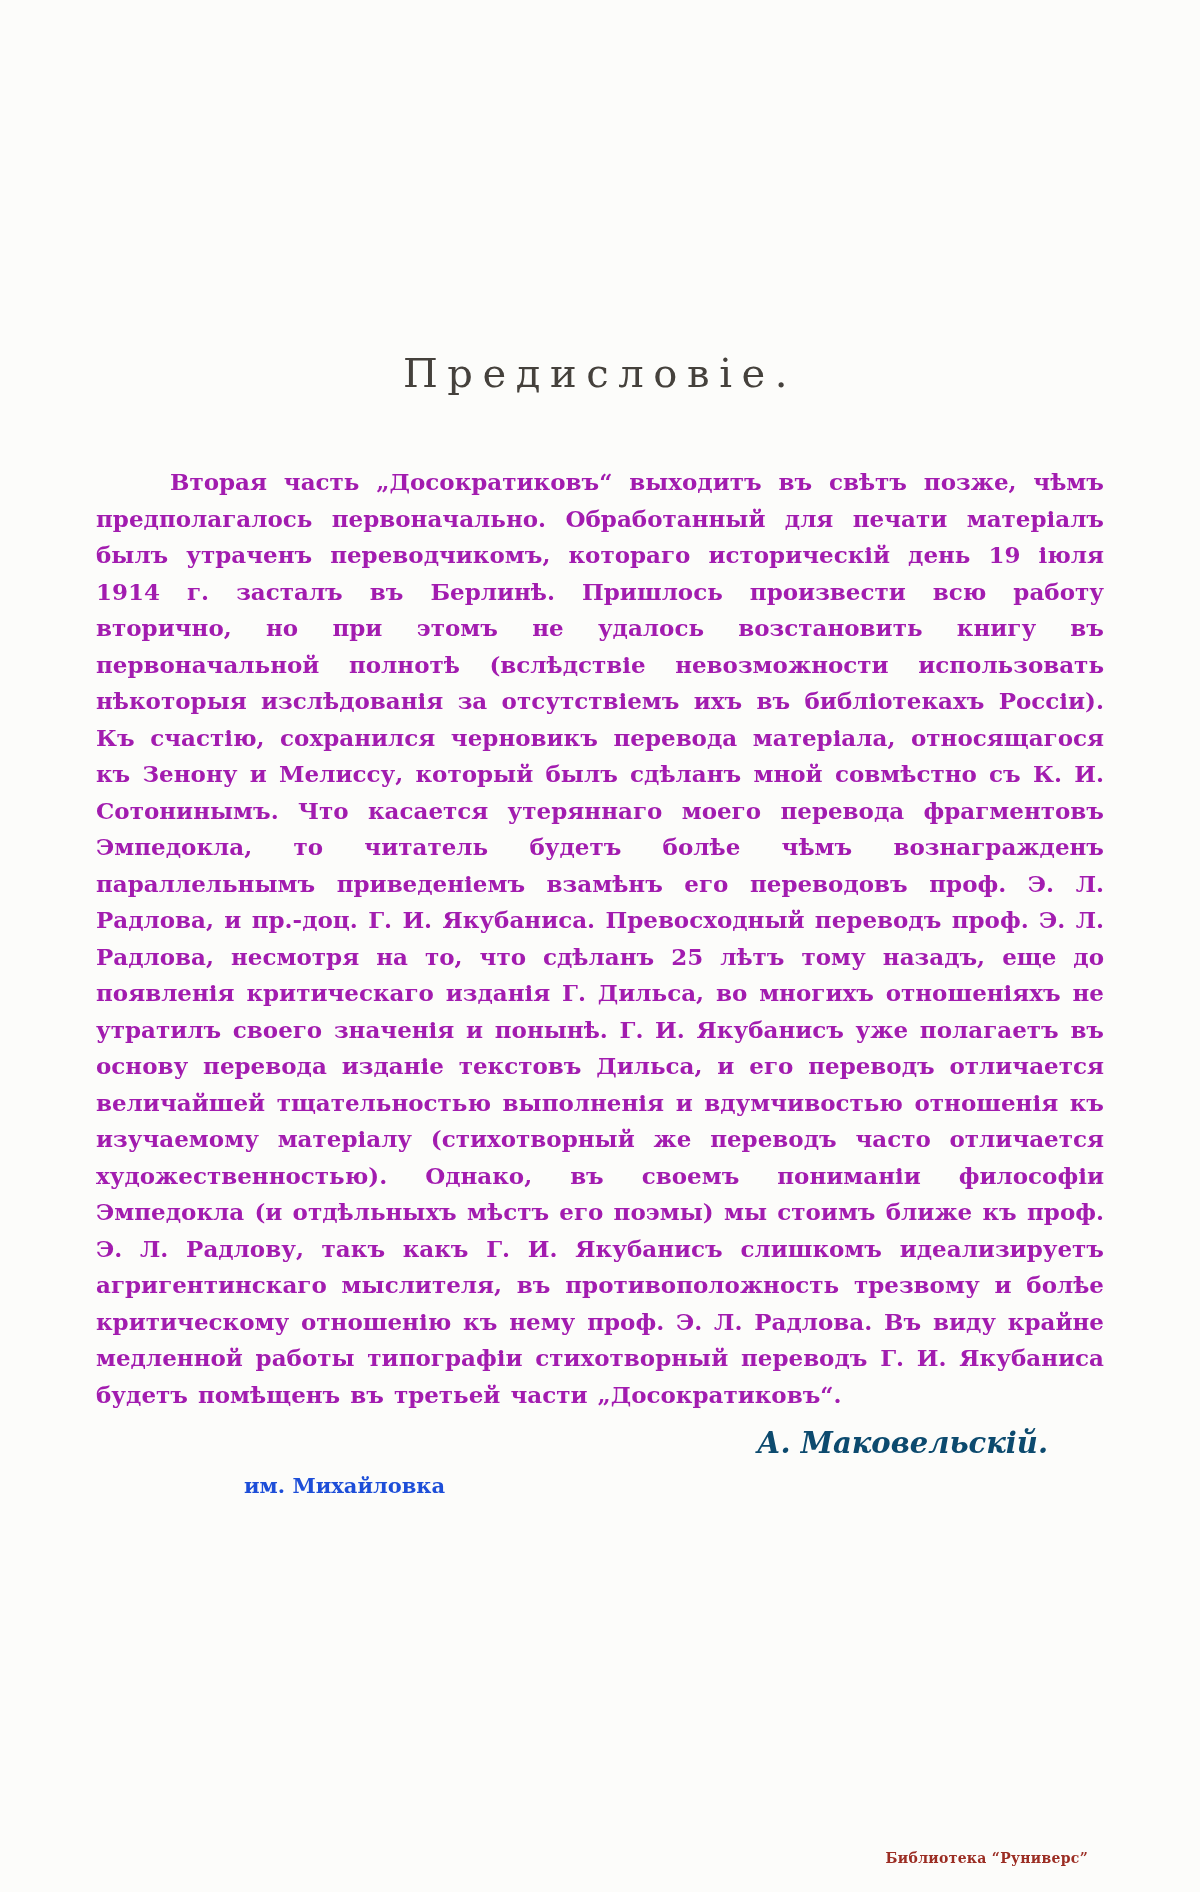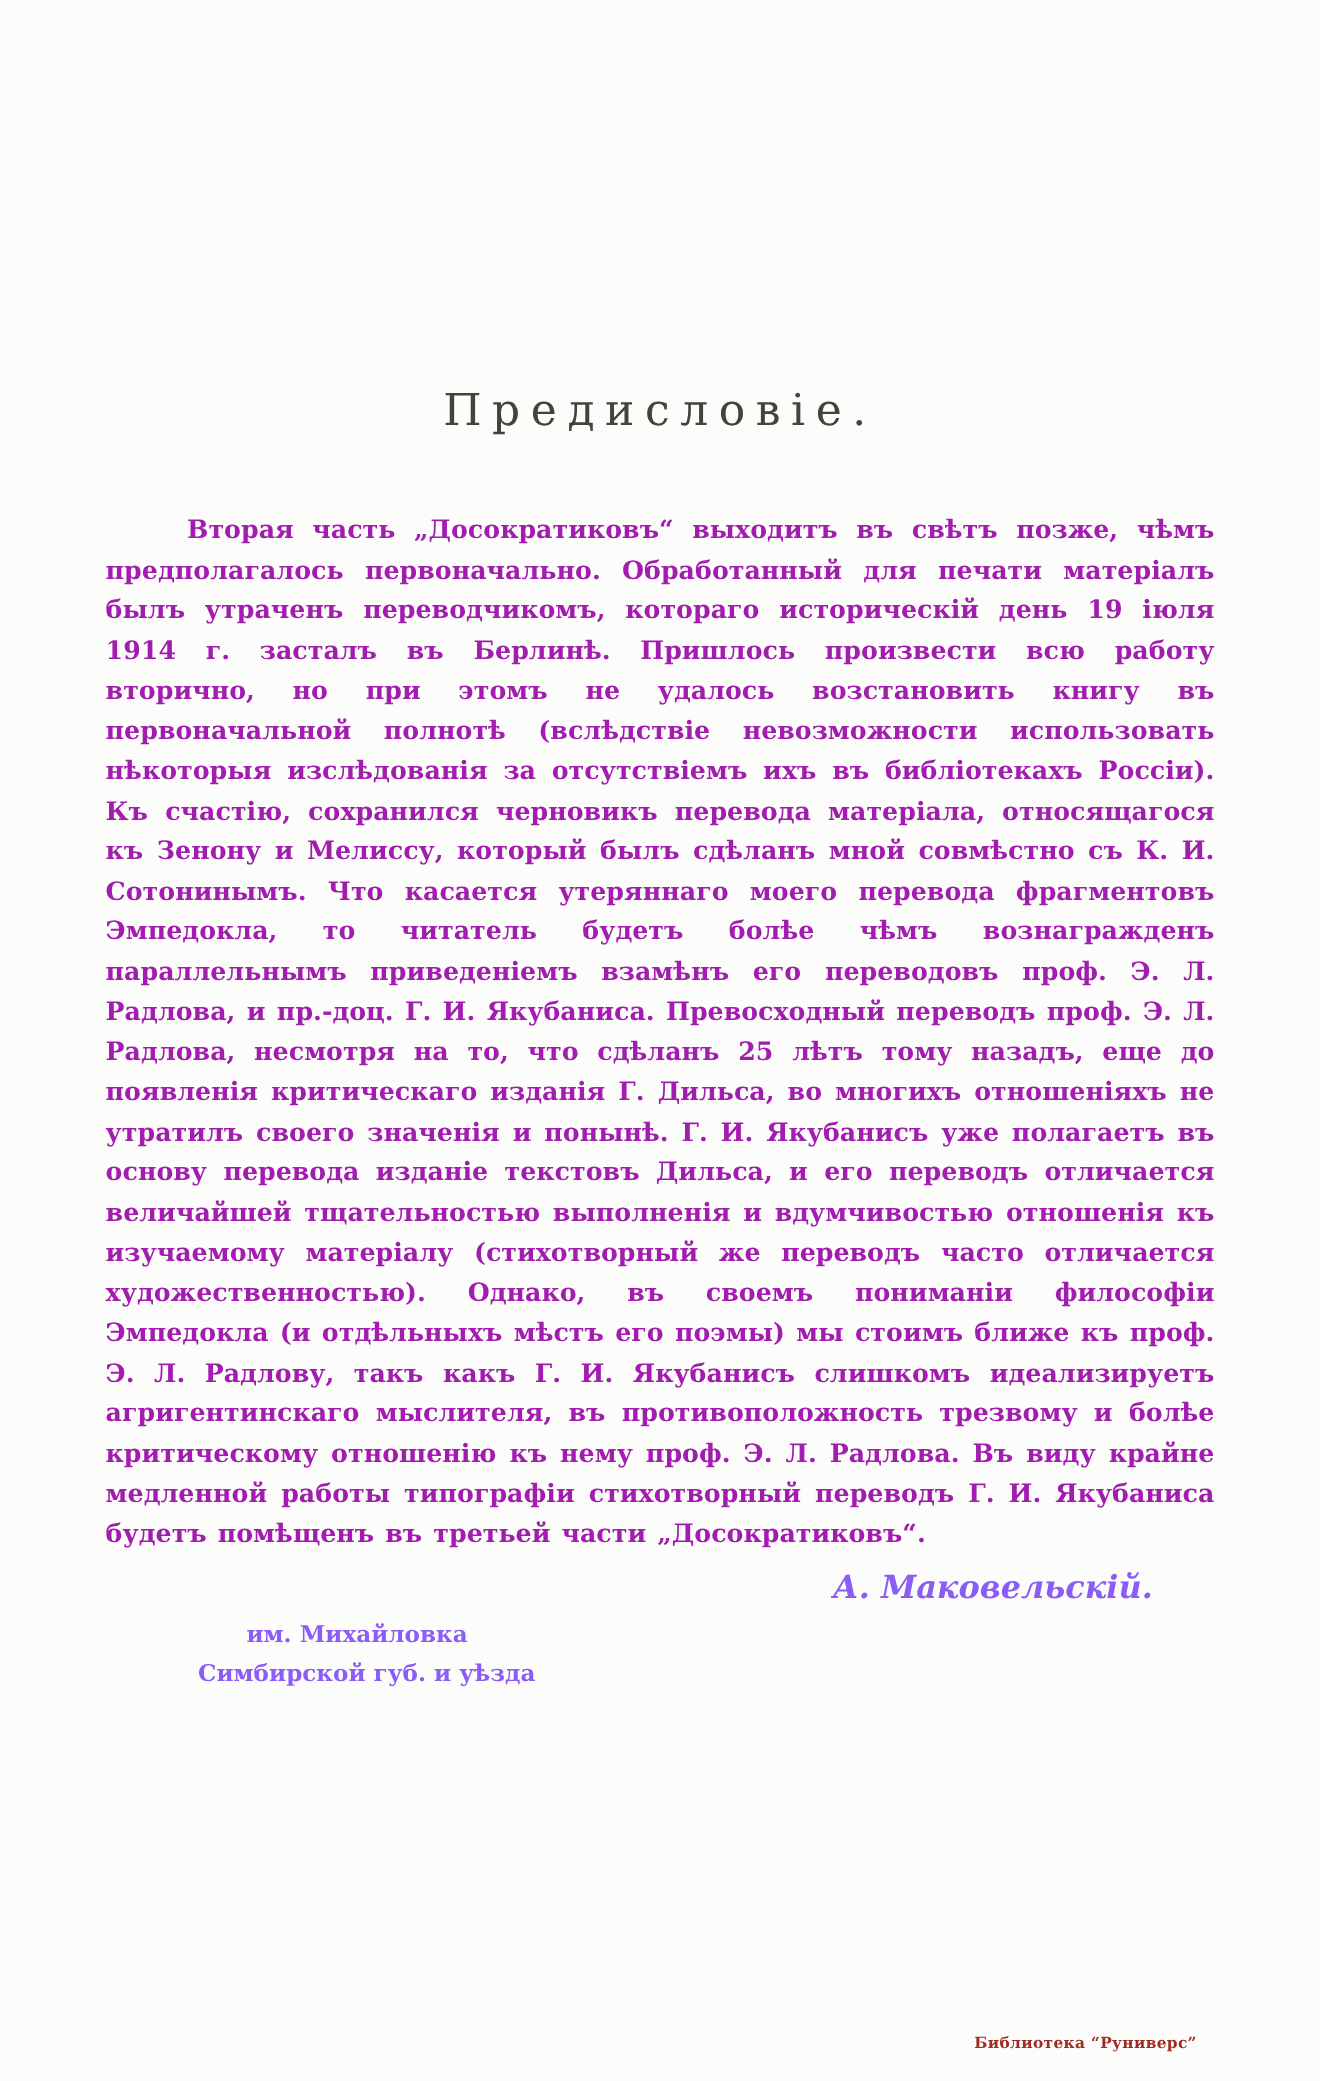--- a/index.html
+++ b/index.html
@@ -47,30 +47,30 @@
   }
   .signature {
     position: absolute;
     top: 1426px;
     left: 96px;
     width: 952px;
     text-align: right;
     font-size: 29px;
     font-style: italic;
     font-weight: 600;
-    color: #8b5cf6;
+    color: #0c4a6e;
   }
   .dateline {
     position: absolute;
     top: 1468px;
-    left: 180px;
+    left: 200px;
     font-size: 21px;
     font-weight: 700;
     line-height: 35px;
-    color: #8b5cf6;
+    color: #1d4ed8;
   }
   .dateline .l1 { padding-left: 44px; }
   .dateline .l3 { padding-left: 48px; }
   .watermark {
     position: absolute;
     top: 1850px;
     right: 112px;
     font-size: 14px;
     font-weight: 700;
     letter-spacing: 0.3px;
@@ -84,18 +84,17 @@
 <div class="page">
 
   <h1 class="title">Предисловіе.</h1>
 
   <p class="body-text">Вторая часть „Досократиковъ“ выходитъ въ свѣтъ позже, чѣмъ предполагалось первоначально. Обработанный для печати матеріалъ былъ утраченъ переводчикомъ, котораго историческій день 19 іюля 1914 г. засталъ въ Берлинѣ. Пришлось произвести всю работу вторично, но при этомъ не удалось возстановить книгу въ первоначальной полнотѣ (вслѣдствіе невозможности использовать нѣкоторыя изслѣдованія за отсутствіемъ ихъ въ библіотекахъ Россіи). Къ счастію, сохранился черновикъ перевода матеріала, относящагося къ Зенону и Мелиссу, который былъ сдѣланъ мной совмѣстно съ К. И. Сотонинымъ. Что касается утеряннаго моего перевода фрагментовъ Эмпедокла, то читатель будетъ болѣе чѣмъ вознагражденъ параллельнымъ приведеніемъ взамѣнъ его переводовъ проф. Э. Л. Радлова, и пр.-доц. Г. И. Якубаниса. Превосходный переводъ проф. Э. Л. Радлова, несмотря на то, что сдѣланъ 25 лѣтъ тому назадъ, еще до появленія критическаго изданія Г. Дильса, во многихъ отношеніяхъ не утратилъ своего значенія и понынѣ. Г. И. Якубанисъ уже полагаетъ въ основу перевода изданіе текстовъ Дильса, и его переводъ отличается величайшей тщательностью выполненія и вдумчивостью отношенія къ изучаемому матеріалу (стихотворный же переводъ часто отличается художественностью). Однако, въ своемъ пониманіи философіи Эмпедокла (и отдѣльныхъ мѣстъ его поэмы) мы стоимъ ближе къ проф. Э. Л. Радлову, такъ какъ Г. И. Якубанисъ слишкомъ идеализируетъ агригентинскаго мыслителя, въ противоположность трезвому и болѣе критическому отношенію къ нему проф. Э. Л. Радлова. Въ виду крайне медленной работы типографіи стихотворный переводъ Г. И. Якубаниса будетъ помѣщенъ въ третьей части „Досократиковъ“.</p>
 
   <div class="signature">А. Маковельскій.</div>
 
   <div class="dateline">
     <div class="l1">им. Михайловка</div>
-    <div class="l2">Симбирской губ. и уѣзда</div>
   </div>
 
   <div class="watermark">Библиотека “Руниверс”</div>
 
 </div>
 
 </body></html>

